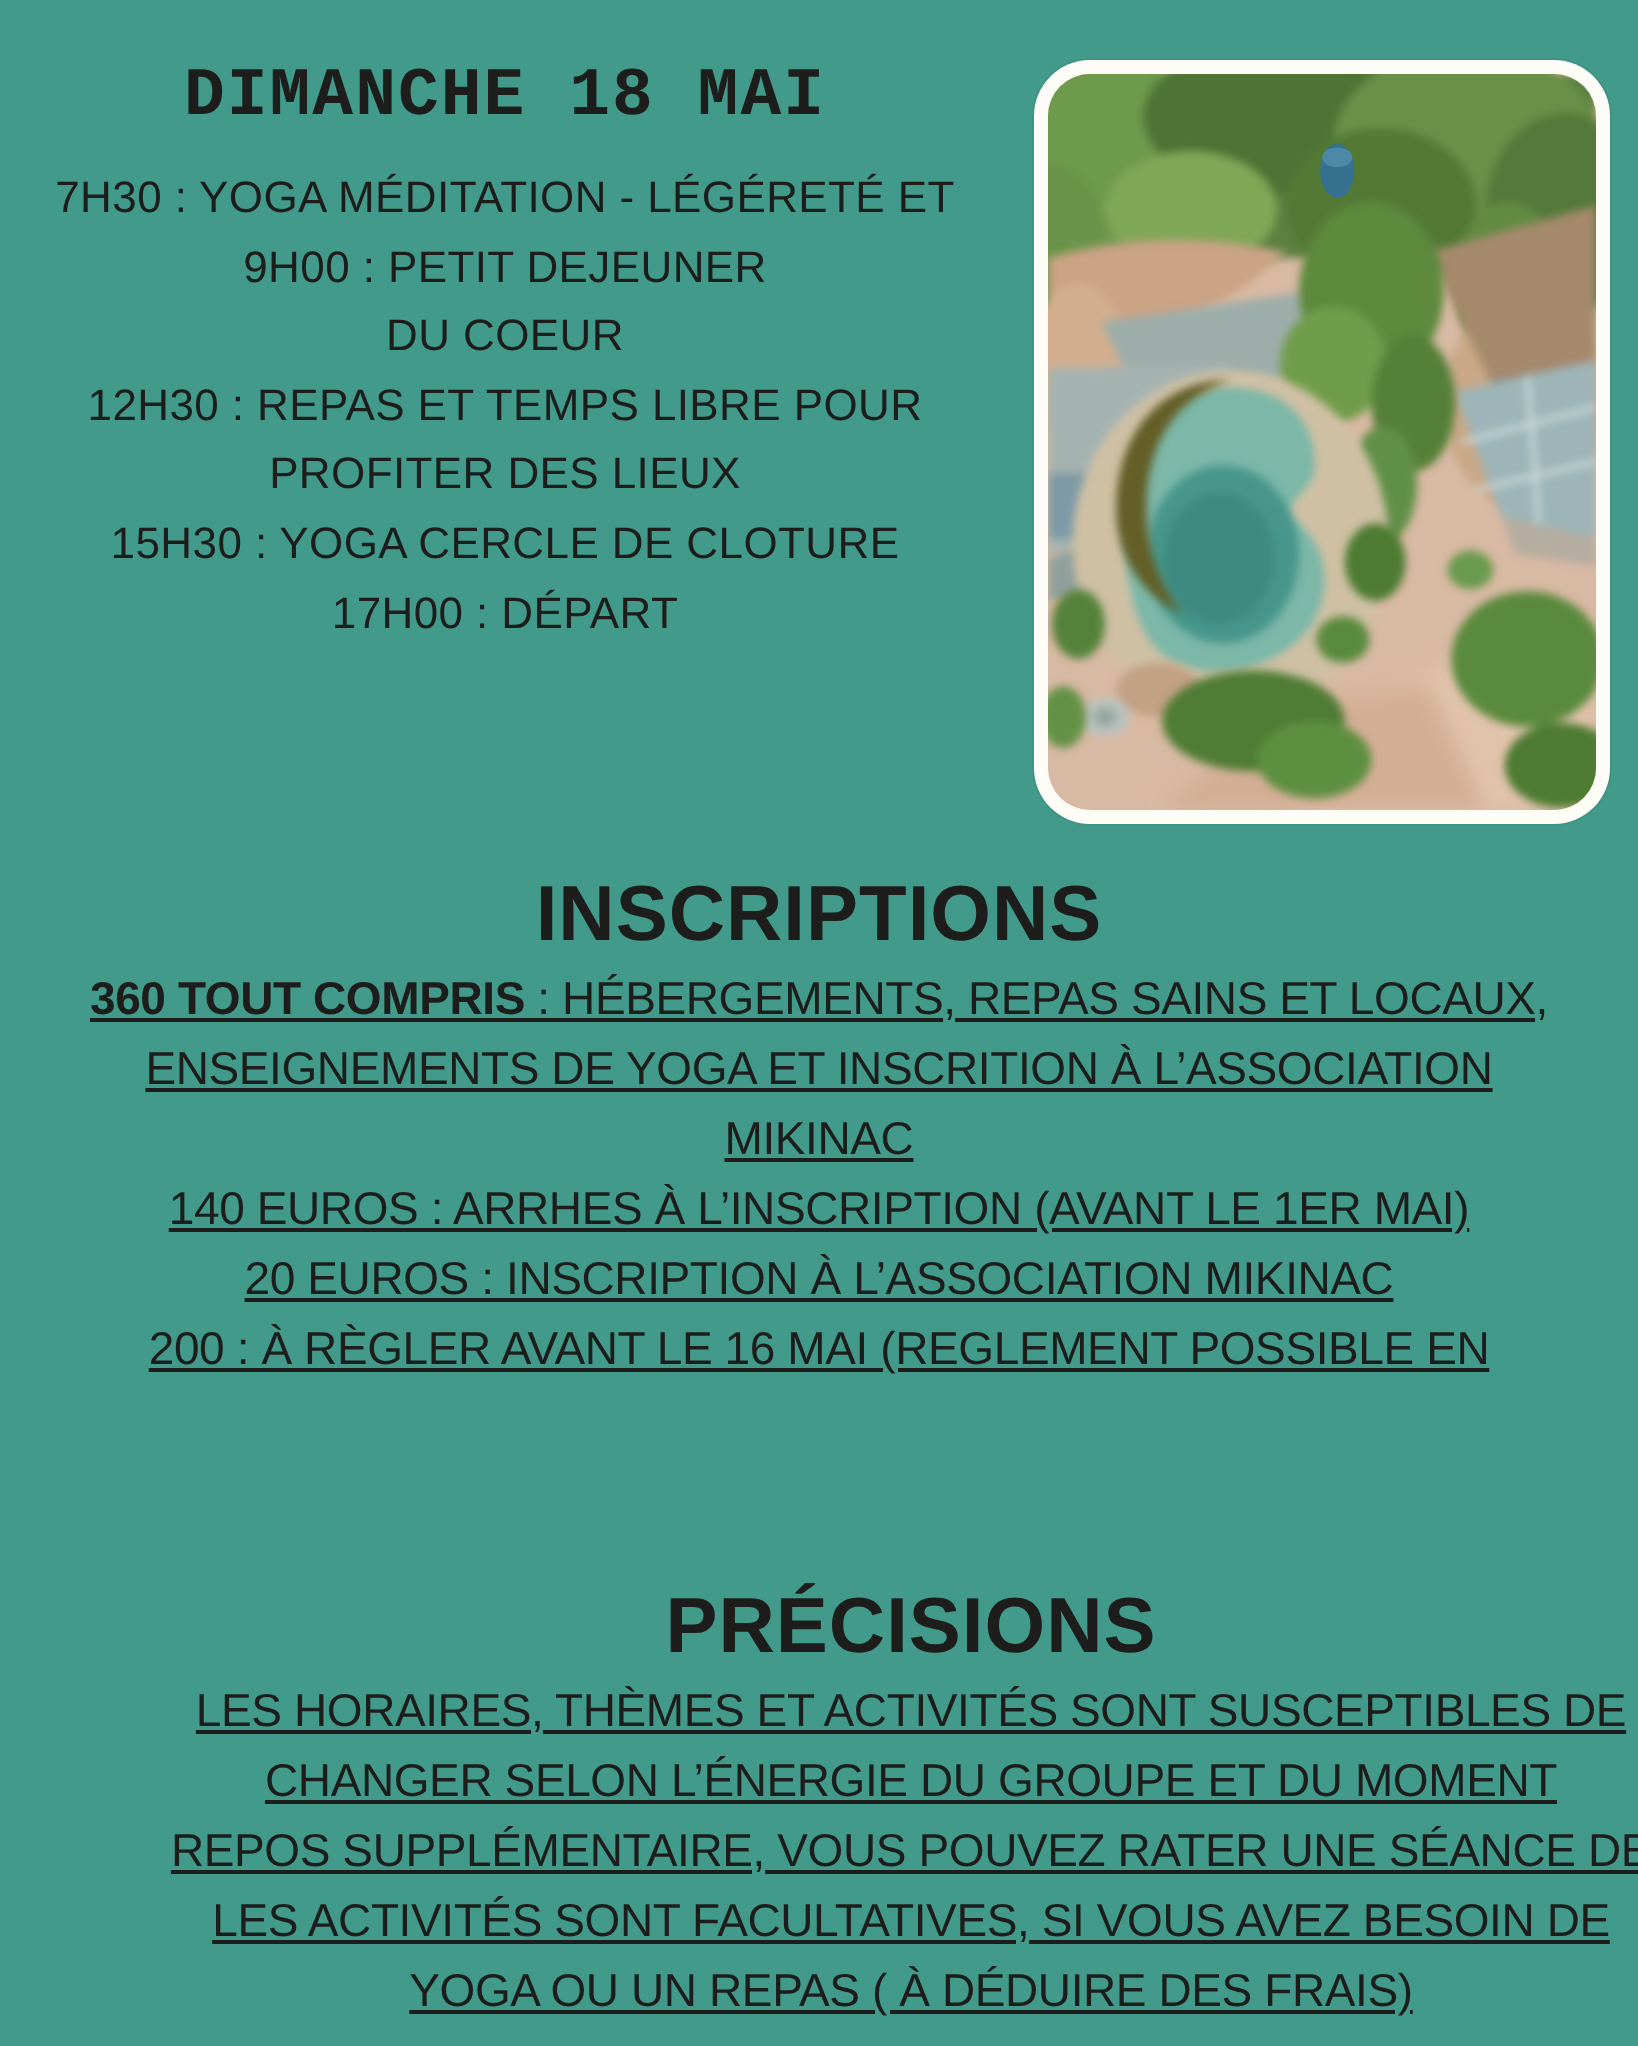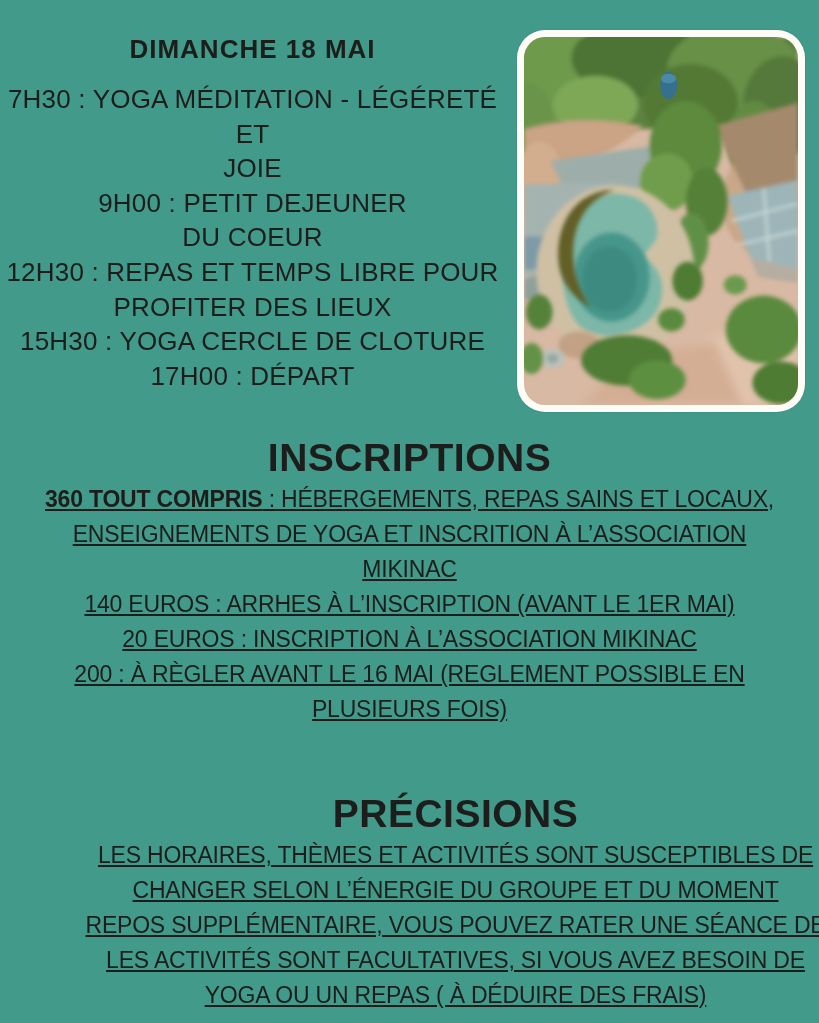--- a/index.html
+++ b/index.html
@@ -11,25 +11,25 @@
     overflow:hidden;
     position:relative;
   }
   .top-row { position:relative; width:819px; height:418px; }
 
   .schedule {
     position:absolute; left:0; top:30px; width:505px;
     text-align:center;
   }
   .schedule-title {
-    font-size:26px; font-weight:bold; letter-spacing:1px;
-    line-height:38px; margin-bottom:14px;
+    font-size:34px; font-weight:bold; letter-spacing:1px;
+    line-height:38px; margin-bottom:14px;font-family:Liberation Mono, monospace;
   }
   .schedule-lines .line {
-    font-size:26px; line-height:34.6px; letter-spacing:0.2px;
+    font-size:22px; line-height:34.6px; letter-spacing:0.2px;
     font-weight:500;
   }
 
   .photo-frame {
     position:absolute; left:517px; top:30px;
     width:288px; height:382px;
     background:#fdfcf6;
     border-radius:28px;
     padding:7px; box-sizing:border-box;
     box-shadow:0 0 0 1px rgba(0,0,0,0.04);
@@ -54,21 +54,20 @@
 </style>
 </head>
 <body>
 
 <div class="top-row">
 
   <div class="schedule">
     <div class="schedule-title">DIMANCHE 18 MAI</div>
     <div class="schedule-lines">
         <div class="line">7H30 : YOGA MÉDITATION - LÉGÉRETÉ ET</div>
-        <div class="line">JOIE</div>
         <div class="line">9H00 : PETIT DEJEUNER</div>
         <div class="line">DU COEUR</div>
         <div class="line">12H30 : REPAS ET TEMPS LIBRE POUR</div>
         <div class="line">PROFITER DES LIEUX</div>
         <div class="line">15H30 : YOGA CERCLE DE CLOTURE</div>
         <div class="line">17H00 : DÉPART</div>
       </div>
   </div>
 
   <div class="photo-frame">
@@ -163,21 +162,20 @@
 
 <div class="section inscriptions">
   <div class="section-title">INSCRIPTIONS</div>
   <div class="section-body">
       <div class="line"><b>360 TOUT COMPRIS</b> : HÉBERGEMENTS, REPAS SAINS ET LOCAUX,</div>
       <div class="line">ENSEIGNEMENTS DE YOGA ET INSCRITION À L’ASSOCIATION</div>
       <div class="line">MIKINAC</div>
       <div class="line">140 EUROS : ARRHES À L’INSCRIPTION (AVANT LE 1ER MAI)</div>
       <div class="line">20 EUROS : INSCRIPTION À L’ASSOCIATION MIKINAC</div>
       <div class="line">200 : À RÈGLER AVANT LE 16 MAI  (REGLEMENT POSSIBLE EN</div>
-      <div class="line">PLUSIEURS FOIS)</div>
     </div>
 </div>
 
 <div class="section precisions">
   <div class="section-title">PRÉCISIONS</div>
   <div class="section-body">
       <div class="line">LES HORAIRES, THÈMES ET ACTIVITÉS SONT SUSCEPTIBLES DE</div>
       <div class="line">CHANGER SELON L’ÉNERGIE DU GROUPE ET DU MOMENT</div>
       <div class="line">REPOS SUPPLÉMENTAIRE, VOUS POUVEZ RATER UNE SÉANCE DE</div>
       <div class="line">LES ACTIVITÉS SONT FACULTATIVES, SI VOUS AVEZ BESOIN DE</div>

